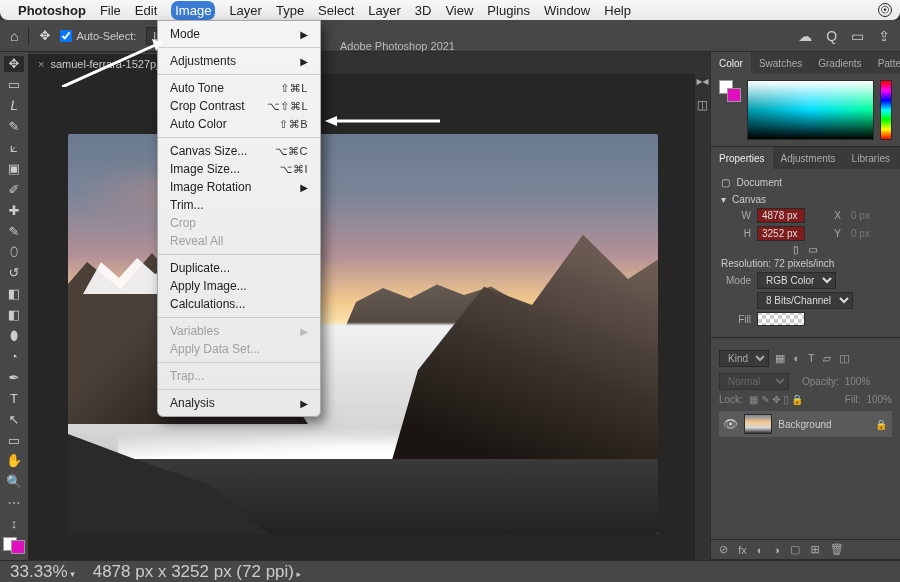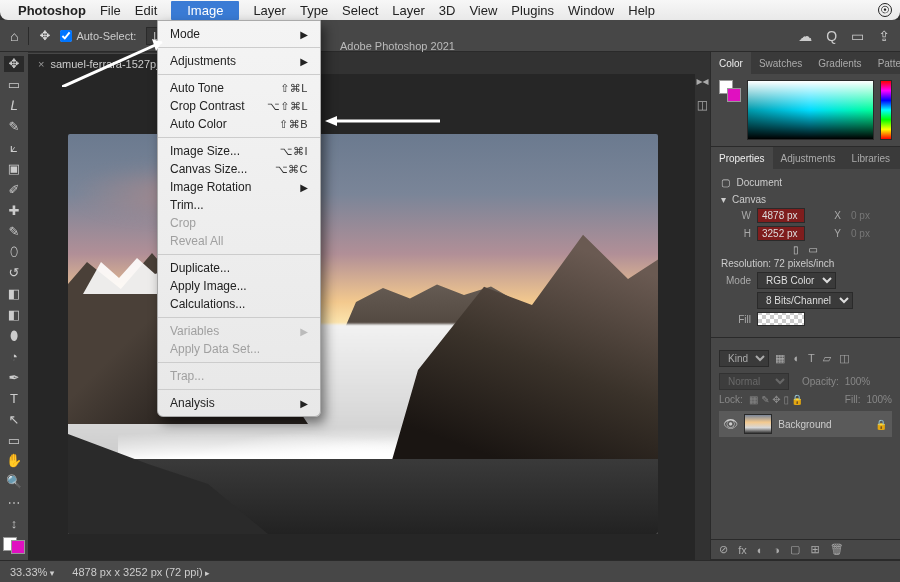--- a/index.html
+++ b/index.html
@@ -1,21 +1,21 @@
 <!DOCTYPE html>
 <html><head>
 <meta charset="utf-8">
 <style>
   * { box-sizing: border-box; margin: 0; padding: 0; font-family: -apple-system, "Helvetica Neue", Arial, sans-serif; }
   body { width: 900px; height: 582px; background: #323232; overflow: hidden; position: relative; color: #ddd; font-size: 11px; }
   .macmenu { position: absolute; top:0; left:0; right:0; height:20px; background: linear-gradient(#f7f7f7,#e9e9e9); display:flex; align-items:center; padding:0 8px; border-bottom-left-radius:8px; border-bottom-right-radius:8px; font-size:13px; color:#222; }
   .macmenu .apple { font-size:14px; margin-right:10px; }
   .macmenu .app { font-weight:700; margin-right:14px; }
   .macmenu .mitem { margin-right:14px; cursor:default; }
-  .macmenu .mitem.hl { background:#3a7bd5; color:#fff; padding:2px 16px; border-radius:1px; }
+  .macmenu .mitem.hl { background:#3a7bd5; color:#fff; padding:2px 4px; border-radius:7px; }
   .macmenu .right { margin-left:auto; width:14px; height:14px; border:1px solid #222; border-radius:50%; display:flex; align-items:center; justify-content:center; font-size:9px;}
   .optbar { position:absolute; top:20px; left:0; right:0; height:32px; background:#474747; border-bottom:1px solid #2a2a2a; display:flex; align-items:center; padding:0 10px; gap:10px; }
   .optbar .home { font-size:14px; }
   .optbar .move { font-size:13px; }
   .optbar .chk { display:flex; align-items:center; gap:4px; font-size:11px; color:#ccc;}
   .optbar .chk input{ width:12px; height:12px; }
   .optbar .sel { background:#3a3a3a; border:1px solid #2a2a2a; padding:2px 18px 2px 6px; font-size:11px; color:#ccc; position:relative;}
   .optbar .sel:after{ content:"▾"; position:absolute; right:4px; font-size:9px; color:#999;}
   .optbar .sep { width:1px; height:18px; background:#2a2a2a; }
   .optbar .right { margin-left:auto; display:flex; gap:14px; color:#ccc; font-size:14px;}
@@ -35,21 +35,21 @@
   .sky { position:absolute; inset:0; background: linear-gradient(to bottom, #6b7a8f 0%, #7a8598 15%, #b18f97 30%, #f3c98e 42%, #fde8b2 48%, #e6e6e6 55%, #d8d8d8 70%, #c4c4c4 100%);}
   .cloud1{position:absolute;left:0;top:30px;width:220px;height:60px;background:radial-gradient(ellipse at center,#b28a8a 0%,transparent 70%);filter:blur(8px);opacity:.8;}
   .mtnL{position:absolute;left:-20px;bottom:110px;width:260px;height:180px;background:linear-gradient(135deg,#4a4038 40%,#2a2420 70%);clip-path:polygon(0 100%,0 35%,15% 10%,28% 25%,40% 5%,55% 30%,70% 35%,100% 100%);}
   .snowL{position:absolute;left:15px;bottom:240px;width:120px;height:40px;background:rgba(255,255,255,.9);clip-path:polygon(0 100%,15% 20%,30% 60%,45% 10%,60% 50%,80% 30%,100% 100%);filter:blur(.5px);}
   .mtnR{position:absolute;right:-30px;bottom:60px;width:300px;height:260px;background:linear-gradient(200deg,#6a5a52 20%,#3a322a 55%,#1a1512 85%);clip-path:polygon(100% 100%,100% 10%,80% 25%,65% 8%,48% 35%,32% 28%,10% 60%,0 100%);}
   .mtnBack{position:absolute;right:140px;bottom:190px;width:180px;height:70px;background:linear-gradient(#6a6058,#4a4038);clip-path:polygon(0 100%,10% 40%,25% 20%,40% 35%,55% 15%,70% 30%,85% 18%,100% 40%,100% 100%);}
   .fogsea{position:absolute;left:0;right:0;bottom:60px;height:150px;background:linear-gradient(#f2f2f2,#c8c8c8); filter:blur(1px);}
   .fogbump{position:absolute;bottom:60px;left:50px;width:500px;height:60px;background:radial-gradient(ellipse at 20% 100%,#fff 20%,transparent 50%),radial-gradient(ellipse at 50% 100%,#fff 25%,transparent 55%),radial-gradient(ellipse at 80% 100%,#fff 20%,transparent 50%);}
   .fore{position:absolute;left:0;right:0;bottom:0;height:75px;background:linear-gradient(#3a3a3a,#222);}
   .rockL{position:absolute;left:0;bottom:0;width:200px;height:100px;background:#2a2a2a;clip-path:polygon(0 0,40% 30%,70% 50%,100% 100%,0 100%);}
-  .status { position:absolute; bottom:0; left:0; right:0; height:22px; background:#474747; display:flex; align-items:center; padding:0 10px; gap:18px; color:#ccc; font-size:11px; border-top:1px solid #2a2a2a;}
+  .status { position:absolute; bottom:0; left:0; right:0; height:22px; background:#474747; display:flex; align-items:center; padding:0 10px; gap:18px; color:#ccc; font-size:17px; border-top:1px solid #2a2a2a;}
   .status .zoom:after{ content:" ▾"; font-size:9px;}
   .status .dim:after{ content:" ▸"; font-size:9px;}
   .panels { position:absolute; top:52px; right:0; bottom:22px; width:190px; background:#474747; border-left:1px solid #2a2a2a; display:flex; flex-direction:column; }
   .pgroup { border-bottom:1px solid #2a2a2a; }
   .ptabs { display:flex; align-items:center; background:#3a3a3a; height:22px; font-size:10px; }
   .ptab { padding:0 8px; height:100%; display:flex; align-items:center; color:#aaa; cursor:default;}
   .ptab.on { background:#474747; color:#eee; }
   .ptabs .menu { margin-left:auto; padding:0 6px; color:#aaa;}
   .colorbody { padding:6px 8px; display:flex; gap:6px; align-items:flex-start;}
   .colorbody .sw { position:relative; width:22px; height:22px;}
@@ -310,26 +310,26 @@
   <div class="di">
       <span>Crop Contrast</span>
       <span class="sc">⌥⇧⌘L</span>
     </div>
   <div class="di">
       <span>Auto Color</span>
       <span class="sc">⇧⌘B</span>
     </div>
   <hr>
   <div class="di">
+      <span>Canvas Size...</span>
+      <span class="sc">⌥⌘C</span>
+    </div>
+  <div class="di">
       <span>Image Size...</span>
       <span class="sc">⌥⌘I</span>
-    </div>
-  <div class="di">
-      <span>Canvas Size...</span>
-      <span class="sc">⌥⌘C</span>
     </div>
   <div class="di">
       <span>Image Rotation</span>
       <span class="ar">▶</span>
     </div>
   <div class="di">
       <span>Trim...</span>
     </div>
   <div class="di dis">
       <span>Crop</span>

